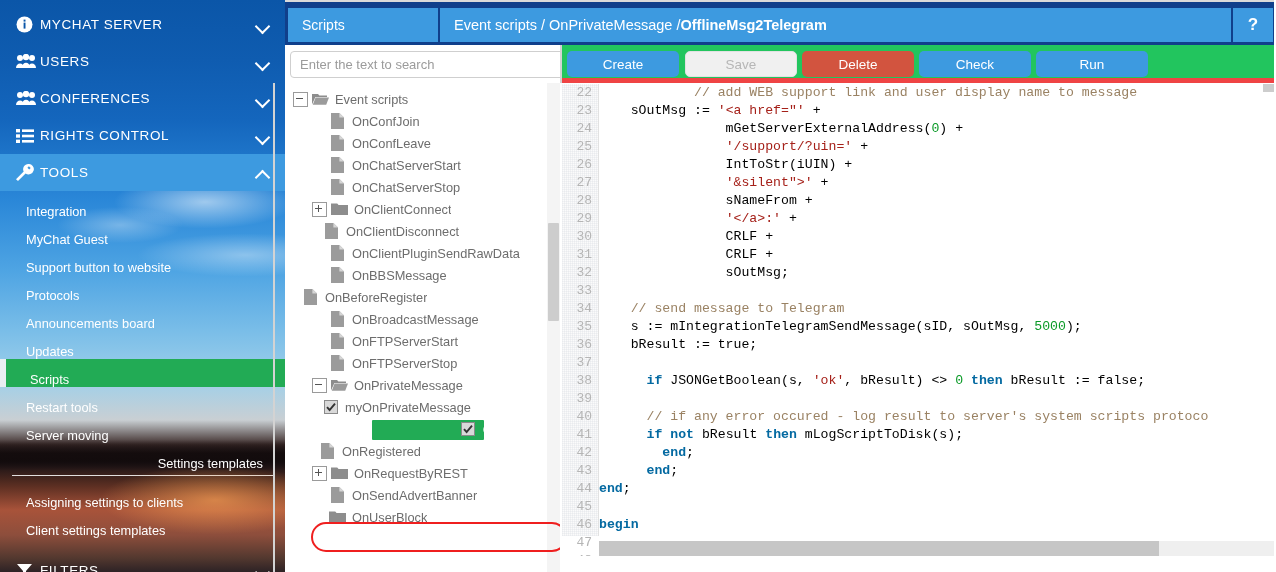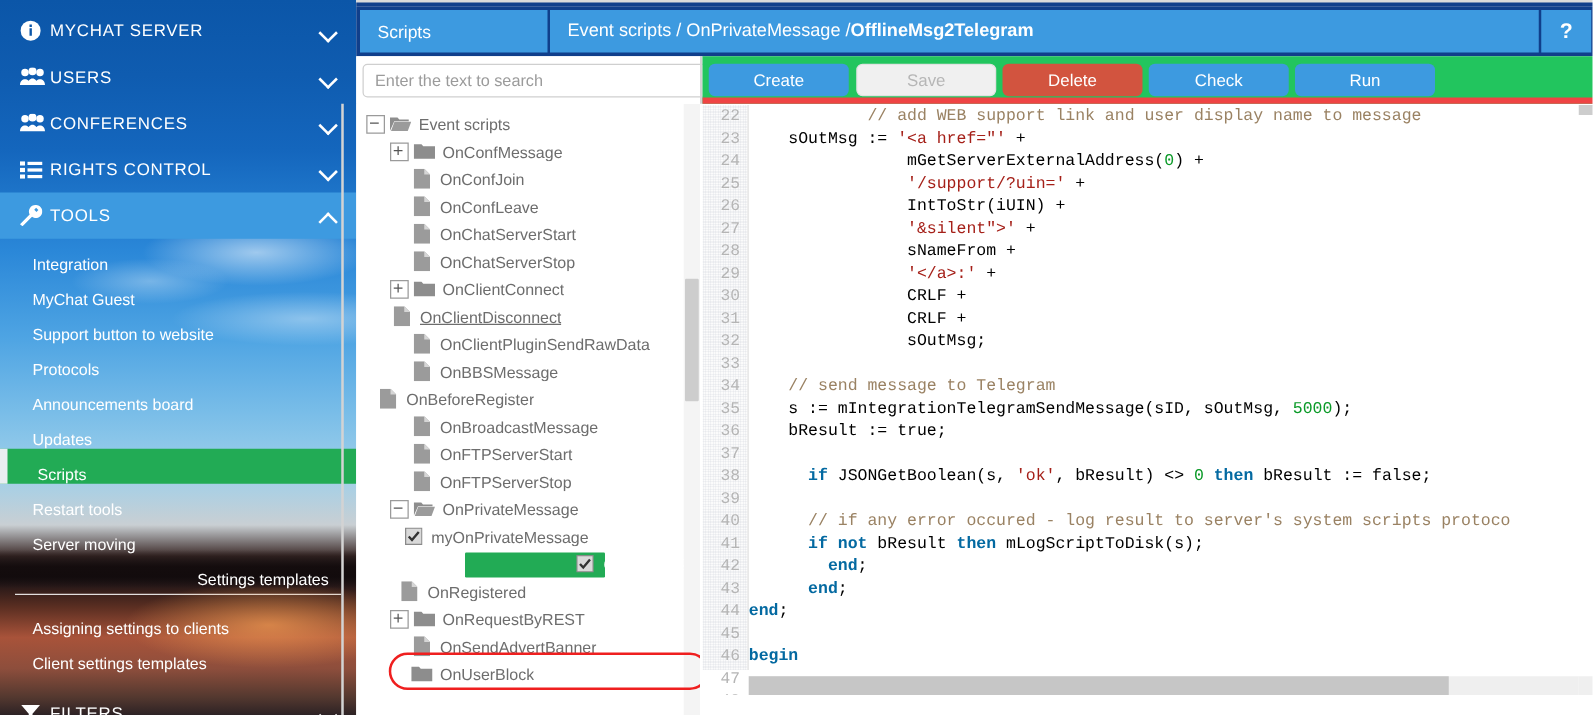--- a/index.html
+++ b/index.html
@@ -301,78 +301,69 @@
           <span class="tog box"></span>
           <span class="ticon">
             <svg class="ico" width="17" height="14" viewBox="0 0 17 14">
               <path d="M0 2h6l1.4 1.6H15V5H3.4L0 12.6z" fill="#8d8d8d"></path>
               <path d="M3.6 5.4H17l-2.8 7.4H0.8z" fill="#9b9b9b"></path>
             </svg>
           </span>
           <span class="tlabel">Event scripts</span>
         </div>
         <div class="trow" style="padding-left: 27px;">
+          <span class="tspace"></span>
+          <span class="ticon">
+            <svg class="ico" width="13" height="16" viewBox="0 0 13 16">
+              <path d="M0 0h8.4L13 4.6V16H0z" fill="#9b9b9b"></path>
+              <path d="M8.4 0 13 4.6H8.4z" fill="#d6d6d6"></path>
+            </svg>
+          </span>
+          <span class="tlabel">OnConfJoin</span>
+        </div>
+        <div class="trow" style="padding-left: 27px;">
+          <span class="tspace"></span>
+          <span class="ticon">
+            <svg class="ico" width="13" height="16" viewBox="0 0 13 16">
+              <path d="M0 0h8.4L13 4.6V16H0z" fill="#9b9b9b"></path>
+              <path d="M8.4 0 13 4.6H8.4z" fill="#d6d6d6"></path>
+            </svg>
+          </span>
+          <span class="tlabel">OnConfLeave</span>
+        </div>
+        <div class="trow" style="padding-left: 27px;">
+          <span class="tspace"></span>
+          <span class="ticon">
+            <svg class="ico" width="13" height="16" viewBox="0 0 13 16">
+              <path d="M0 0h8.4L13 4.6V16H0z" fill="#9b9b9b"></path>
+              <path d="M8.4 0 13 4.6H8.4z" fill="#d6d6d6"></path>
+            </svg>
+          </span>
+          <span class="tlabel">OnChatServerStart</span>
+        </div>
+        <div class="trow" style="padding-left: 27px;">
+          <span class="tspace"></span>
+          <span class="ticon">
+            <svg class="ico" width="13" height="16" viewBox="0 0 13 16">
+              <path d="M0 0h8.4L13 4.6V16H0z" fill="#9b9b9b"></path>
+              <path d="M8.4 0 13 4.6H8.4z" fill="#d6d6d6"></path>
+            </svg>
+          </span>
+          <span class="tlabel">OnChatServerStop</span>
+        </div>
+        <div class="trow" style="padding-left: 27px;">
           <span class="tog box plus"></span>
           <span class="ticon">
             <svg class="ico" width="17" height="14" viewBox="0 0 17 14">
               <path d="M0 1.4h6.2L7.6 3H17v10H0z" fill="#8d8d8d"></path>
             </svg>
           </span>
-          <span class="tlabel">OnConfMessage</span>
-        </div>
-        <div class="trow" style="padding-left: 27px;">
-          <span class="tspace"></span>
-          <span class="ticon">
-            <svg class="ico" width="13" height="16" viewBox="0 0 13 16">
-              <path d="M0 0h8.4L13 4.6V16H0z" fill="#9b9b9b"></path>
-              <path d="M8.4 0 13 4.6H8.4z" fill="#d6d6d6"></path>
-            </svg>
-          </span>
-          <span class="tlabel">OnConfJoin</span>
-        </div>
-        <div class="trow" style="padding-left: 27px;">
-          <span class="tspace"></span>
-          <span class="ticon">
-            <svg class="ico" width="13" height="16" viewBox="0 0 13 16">
-              <path d="M0 0h8.4L13 4.6V16H0z" fill="#9b9b9b"></path>
-              <path d="M8.4 0 13 4.6H8.4z" fill="#d6d6d6"></path>
-            </svg>
-          </span>
-          <span class="tlabel">OnConfLeave</span>
-        </div>
-        <div class="trow" style="padding-left: 27px;">
-          <span class="tspace"></span>
-          <span class="ticon">
-            <svg class="ico" width="13" height="16" viewBox="0 0 13 16">
-              <path d="M0 0h8.4L13 4.6V16H0z" fill="#9b9b9b"></path>
-              <path d="M8.4 0 13 4.6H8.4z" fill="#d6d6d6"></path>
-            </svg>
-          </span>
-          <span class="tlabel">OnChatServerStart</span>
-        </div>
-        <div class="trow" style="padding-left: 27px;">
-          <span class="tspace"></span>
-          <span class="ticon">
-            <svg class="ico" width="13" height="16" viewBox="0 0 13 16">
-              <path d="M0 0h8.4L13 4.6V16H0z" fill="#9b9b9b"></path>
-              <path d="M8.4 0 13 4.6H8.4z" fill="#d6d6d6"></path>
-            </svg>
-          </span>
-          <span class="tlabel">OnChatServerStop</span>
-        </div>
-        <div class="trow" style="padding-left: 27px;">
-          <span class="tog box plus"></span>
-          <span class="ticon">
-            <svg class="ico" width="17" height="14" viewBox="0 0 17 14">
-              <path d="M0 1.4h6.2L7.6 3H17v10H0z" fill="#8d8d8d"></path>
-            </svg>
-          </span>
           <span class="tlabel">OnClientConnect</span>
         </div>
-        <div class="trow" style="padding-left: 11px; text-decoration: underline;">
+        <div class="trow" style="padding-left: 21px;">
           <span class="tspace"></span>
           <span class="ticon">
             <svg class="ico" width="13" height="16" viewBox="0 0 13 16">
               <path d="M0 0h8.4L13 4.6V16H0z" fill="#9b9b9b"></path>
               <path d="M8.4 0 13 4.6H8.4z" fill="#d6d6d6"></path>
             </svg>
           </span>
           <span class="tlabel">OnClientDisconnect</span>
         </div>
         <div class="trow" style="padding-left: 27px;">

